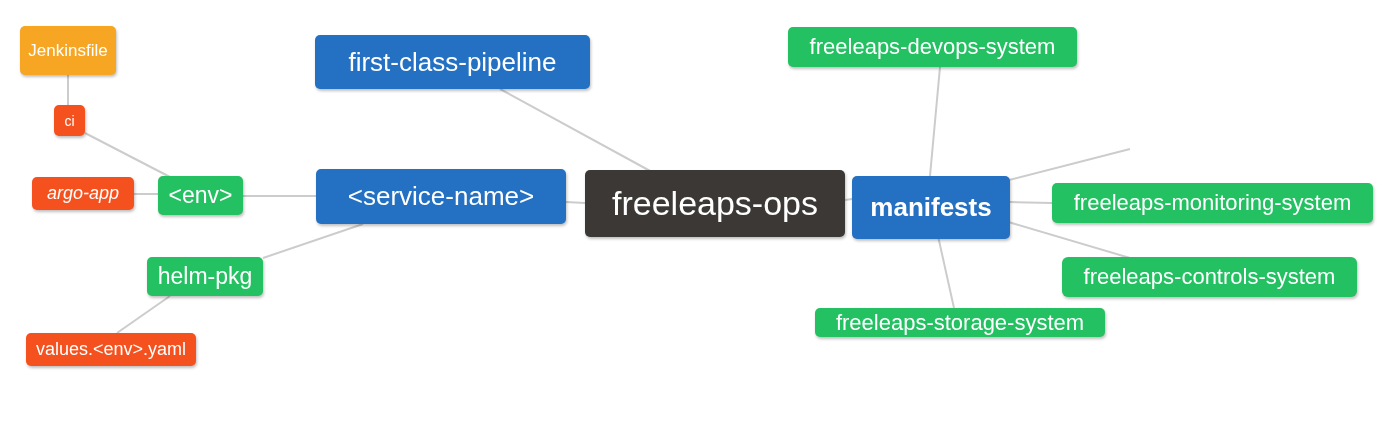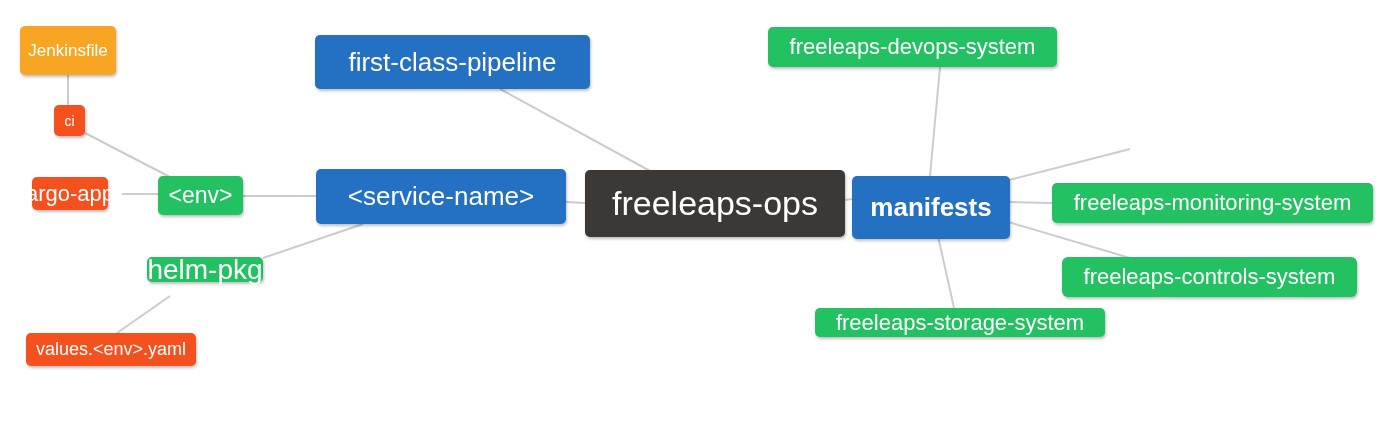--- a/index.html
+++ b/index.html
@@ -49,37 +49,37 @@
     <line x1="1005" y1="181" x2="1130" y2="149"></line>
     <line x1="1010" y1="202" x2="1052" y2="203"></line>
     <line x1="1005" y1="221" x2="1130" y2="258"></line>
     <line x1="936" y1="227" x2="954" y2="308"></line>
   </svg>
 
   <div class="node file" style="left:20px;top:26px;width:96px;height:49px;font-size:17px;">Jenkinsfile</div>
 
   <div class="node detail" style="left:54px;top:105px;width:31px;height:31px;font-size:14px;">ci</div>
 
-  <div class="node detail" style="left:32px;top:177px;width:76px;height:33px;font-size:22px;">argo-app</div>
+  <div class="node detail" style="left:32px;top:177px;width:102px;height:33px;font-size:18px;font-style:italic;">argo-app</div>
 
   <div class="node leaf" style="left:158px;top:176px;width:85px;height:39px;font-size:23px;">&lt;env&gt;</div>
 
-  <div class="node leaf" style="left:147px;top:257px;width:116px;height:25px;font-size:28px;">helm-pkg</div>
+  <div class="node leaf" style="left:147px;top:257px;width:116px;height:39px;font-size:23px;">helm-pkg</div>
 
   <div class="node detail" style="left:26px;top:333px;width:170px;height:33px;font-size:18px;">values.&lt;env&gt;.yaml</div>
 
   <div class="node branch" style="left:315px;top:35px;width:275px;height:54px;font-size:26px;">first-class-pipeline</div>
 
   <div class="node branch" style="left:316px;top:169px;width:250px;height:55px;font-size:26px;">&lt;service-name&gt;</div>
 
   <div class="node root" style="left:585px;top:170px;width:260px;height:67px;font-size:34px;">freeleaps-ops</div>
 
   <div class="node branch" style="left:852px;top:176px;width:158px;height:63px;font-size:26px;font-weight:bold;">manifests</div>
 
-  <div class="node leaf" style="left:768px;top:27px;width:289px;height:40px;font-size:22px;">freeleaps-devops-system</div>
+  <div class="node leaf" style="left:788px;top:27px;width:289px;height:40px;font-size:22px;">freeleaps-devops-system</div>
 
 
   <div class="node leaf" style="left:1052px;top:183px;width:321px;height:40px;font-size:22px;">freeleaps-monitoring-system</div>
 
   <div class="node leaf" style="left:1062px;top:257px;width:295px;height:40px;font-size:22px;border-radius:6px;">freeleaps-controls-system</div>
 
   <div class="node leaf" style="left:815px;top:308px;width:290px;height:29px;font-size:22px;">freeleaps-storage-system</div>
 
 </div>
 

